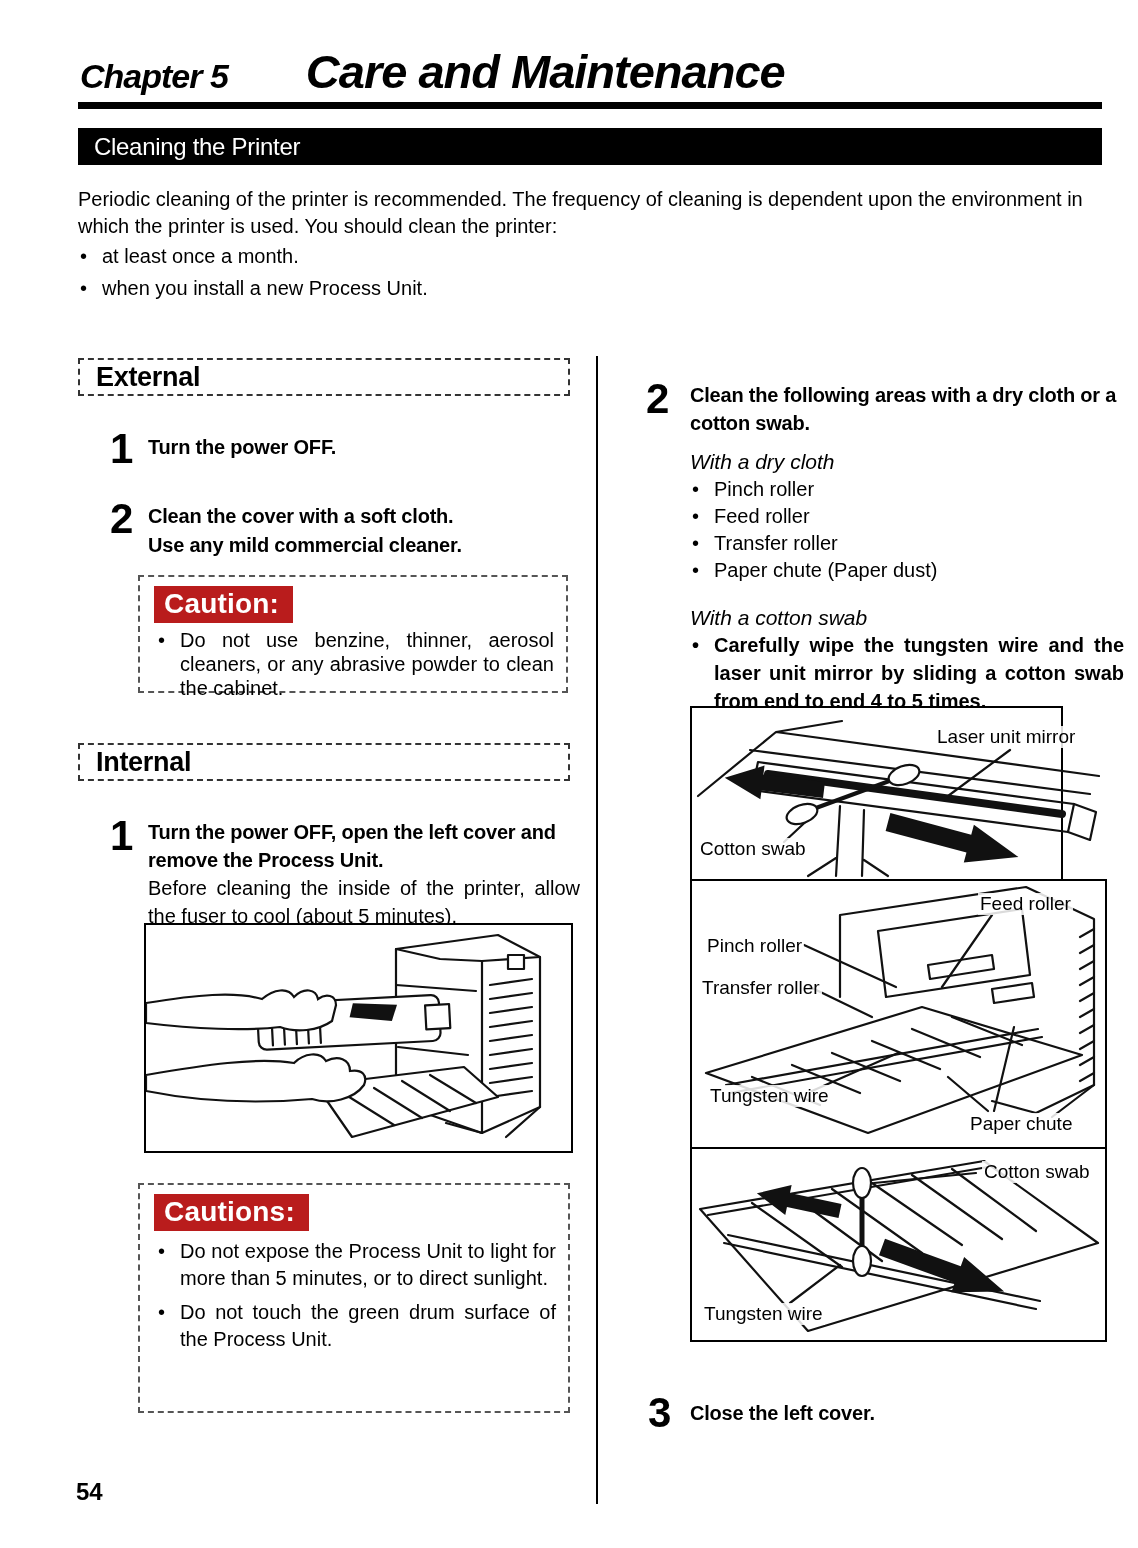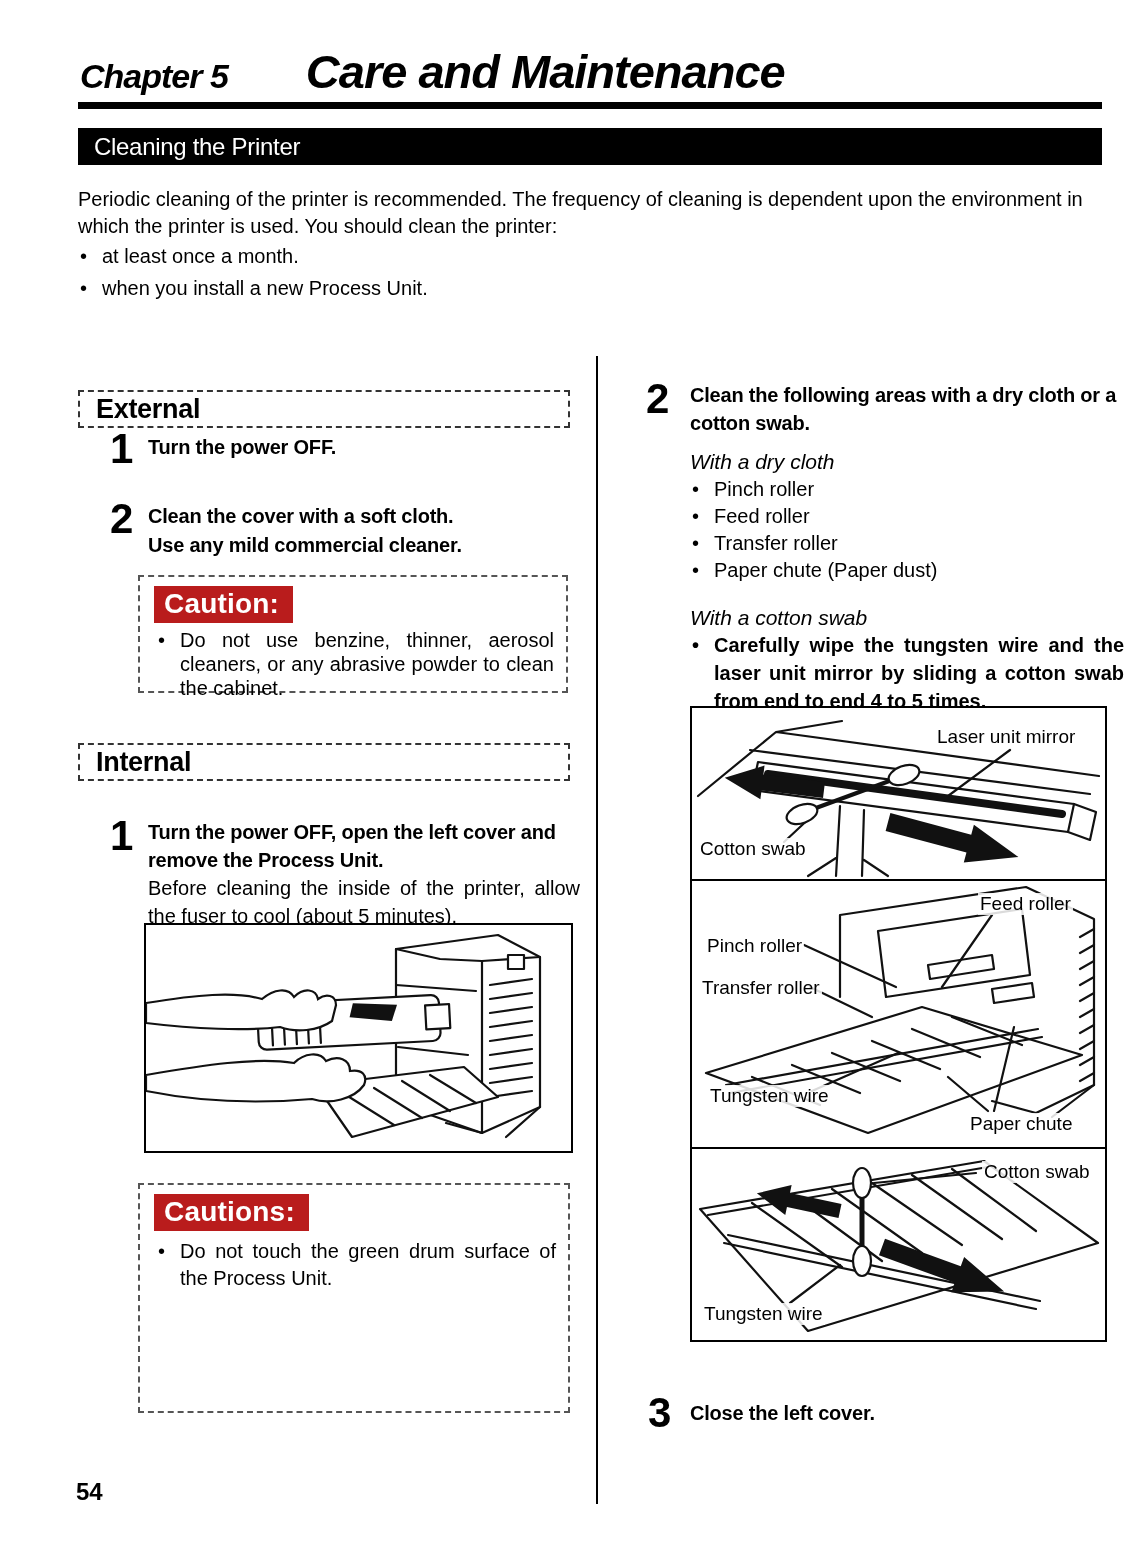--- a/index.html
+++ b/index.html
@@ -86,21 +86,21 @@
 <div class="abs section-bar">Cleaning the Printer</div>
 
 <p class="abs intro-p">Periodic cleaning of the printer is recommended. The frequency of cleaning is dependent upon the environment in which the printer is used. You should clean the printer:</p>
 <ul class="abs intro-ul">
   <li>at least once a month.</li>
   <li>when you install a new Process Unit.</li>
 </ul>
 
 <div class="abs col-divider"></div>
 
-<div class="abs box-heading" style="top:358px;margin-top:32px;">External</div>
+<div class="abs box-heading" style="top:358px;">External</div>
 
 <div class="abs step-num" style="left:110px; top:428px;">1</div>
 <div class="abs step-text" style="left:148px; top:433px; width:430px;">Turn the power OFF.</div>
 
 <div class="abs step-num" style="left:110px; top:498px;">2</div>
 <div class="abs step-text" style="left:148px; top:502px; width:430px;">Clean the cover with a soft cloth.</div>
 <div class="abs step-text" style="left:148px; top:531px; width:430px;">Use any mild commercial cleaner.</div>
 
 <div class="abs caution-box" style="left:138px; top:575px; width:430px; height:118px;">
   <span class="caution-chip">Caution:</span>
@@ -140,38 +140,39 @@
 
     <g class="whiteart">
       <path d="M0,78 C50,70 88,66 116,74 C128,64 142,62 148,72 C158,62 170,64 172,74 C180,68 190,70 190,80 L186,96 C172,106 150,108 134,102 C100,106 48,104 0,98 Z"></path>
       <path d="M0,150 C58,140 110,132 148,138 C158,128 174,126 180,136 C192,130 204,134 204,146 C216,144 222,150 218,160 C208,174 184,180 166,174 C120,178 60,178 0,166 Z"></path>
     </g>
   </svg>
 </div>
 
 <div class="abs caution-box" style="left:138px; top:1183px; width:432px; height:230px;">
   <span class="caution-chip">Cautions:</span>
+  <div class="caution-item">Do not expose the Process Unit to light for more than 5 minutes, or to direct sunlight.</div>
   <div class="caution-item">Do not touch the green drum surface of the Process Unit.</div>
 </div>
 
 <div class="abs step-num" style="left:646px; top:378px;">2</div>
 <div class="abs step-text" style="left:690px; top:381px; width:432px;">Clean the following areas with a dry cloth or a cotton swab.</div>
 
 <div class="abs sub-heading" style="left:690px; top:448px;">With a dry cloth</div>
 <ul class="abs plain-ul" style="left:690px; top:476px; width:420px;">
   <li>Pinch roller</li>
   <li>Feed roller</li>
   <li>Transfer roller</li>
   <li>Paper chute (Paper dust)</li>
 </ul>
 
 <div class="abs sub-heading" style="left:690px; top:604px;">With a cotton swab</div>
 <div class="abs swab-item" style="left:690px; top:631px; width:434px;">Carefully wipe the tungsten wire and the laser unit mirror by sliding a cotton swab from end to end 4 to 5 times.</div>
 
-<div class="abs figure" style="left:690px; top:706px; width:417px; height:175px;">
+<div class="abs figure" style="left:690px; top:706px; width:373px; height:175px;">
   <svg width="413" height="171" viewBox="0 0 413 171">
     <g class="lineart">
       <path d="M6,88 L84,24 L150,13 M84,24 L407,68 M58,42 L398,86"></path>
       <path d="M66,54 L382,96 L376,124 L60,82 Z"></path>
       <path d="M76,66 L370,106" stroke-width="8"></path>
       <path d="M382,96 L404,104 L398,132 L376,124"></path>
       <path d="M148,98 L144,168 M172,102 L170,168 M116,168 L144,150 M196,168 L172,152"></path>
       <path d="M318,42 L256,88 M92,134 L122,106"></path>
     </g>
     <g class="fillart">

